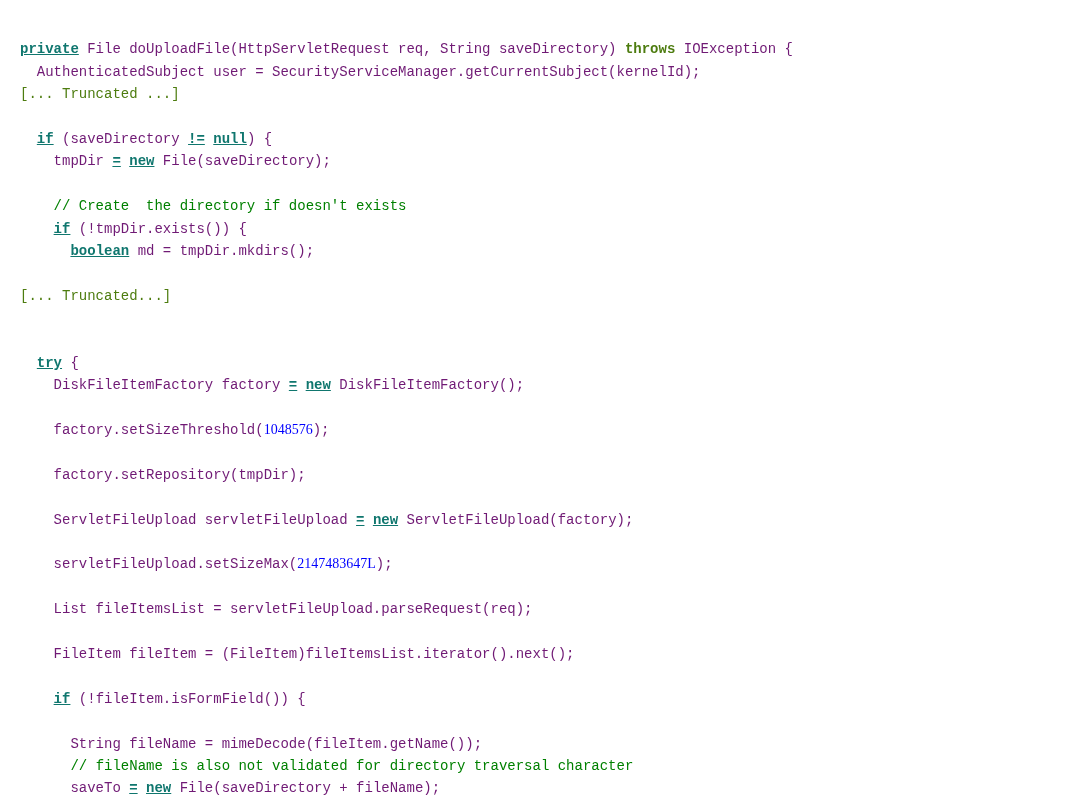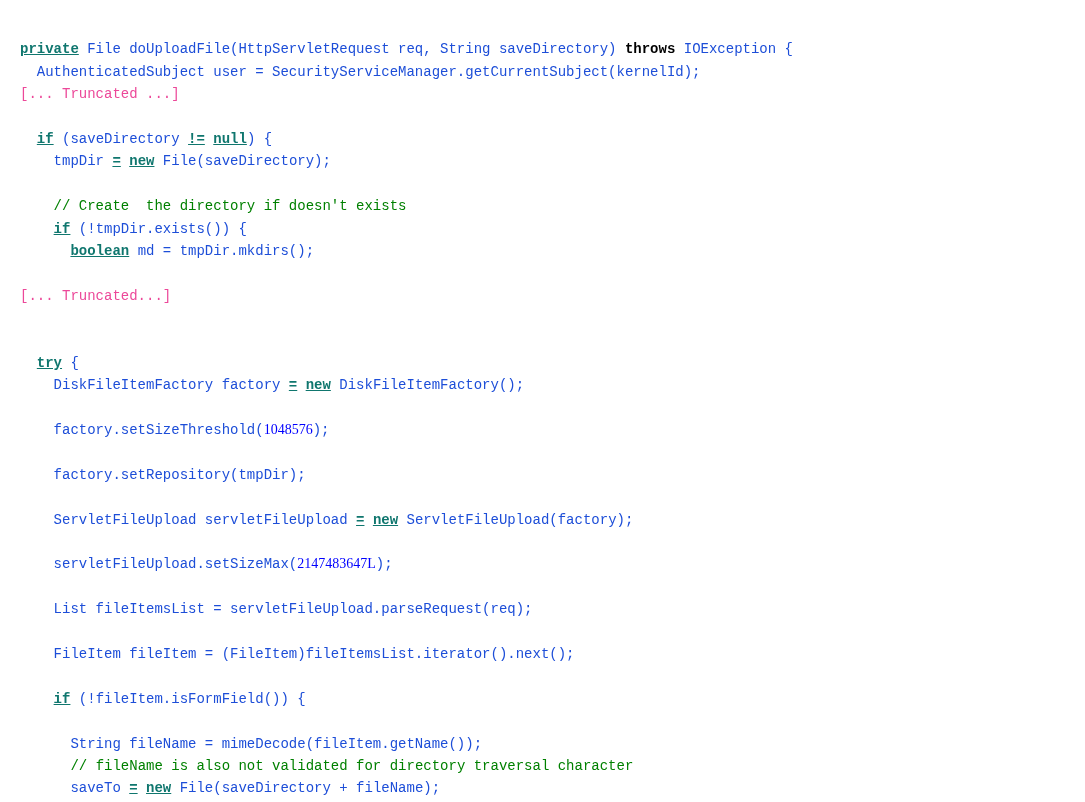--- a/index.html
+++ b/index.html
@@ -26,21 +26,21 @@
 
     .code-line {
       display: block;
       white-space: pre;
     }
 
     
     .kw { color: #0f766e; font-weight: bold; text-decoration: underline; }                       
     .number { color: #0000ff; font-family: Liberation Serif, serif; }                       
     .comment { color: #008000; font-style: normal; font-family: Liberation Mono, monospace; } 
-    .plain { color: #1d4ed8; }                        
-    .truncated { color: #ec4899; }        
-    .throws-kw { color: #000000; font-weight: bold; }
+    .plain { color: #701a75; }                        
+    .truncated { color: #4d7c0f; }        
+    .throws-kw { color: #4d7c0f; font-weight: bold; }
   </style>
 </head>
 <body>
 
 <div class="code-block">
 <div class="code-line"><span class="kw">private</span><span class="plain"> File doUploadFile(HttpServletRequest req, String saveDirectory) </span><span class="throws-kw">throws</span><span class="plain"> IOException {</span></div><div class="code-line"><span class="plain">  AuthenticatedSubject user = SecurityServiceManager.getCurrentSubject(kernelId);</span></div><div class="code-line"><span class="truncated">[... Truncated ...]</span></div><div class="code-line">&nbsp;</div><div class="code-line"><span class="plain">  </span><span class="kw">if</span><span class="plain"> (saveDirectory </span><span class="kw">!=</span><span class="plain"> </span><span class="kw">null</span><span class="plain">) {</span></div><div class="code-line"><span class="plain">    tmpDir </span><span class="kw">=</span><span class="plain"> </span><span class="kw">new</span><span class="plain"> File(saveDirectory);</span></div><div class="code-line">&nbsp;</div><div class="code-line"><span class="plain">    </span><span class="comment">// Create  the directory if doesn't exists</span></div><div class="code-line"><span class="plain">    </span><span class="kw">if</span><span class="plain"> (!tmpDir.exists()) {</span></div><div class="code-line"><span class="plain">      </span><span class="kw">boolean</span><span class="plain"> md = tmpDir.mkdirs();</span></div><div class="code-line">&nbsp;</div><div class="code-line"><span class="truncated">[... Truncated...]</span></div><div class="code-line">&nbsp;</div><div class="code-line">&nbsp;</div><div class="code-line"><span class="plain">  </span><span class="kw">try</span><span class="plain"> {</span></div><div class="code-line"><span class="plain">    DiskFileItemFactory factory </span><span class="kw">=</span><span class="plain"> </span><span class="kw">new</span><span class="plain"> DiskFileItemFactory();</span></div><div class="code-line">&nbsp;</div><div class="code-line"><span class="plain">    factory.setSizeThreshold(</span><span class="number">1048576</span><span class="plain">);</span></div><div class="code-line">&nbsp;</div><div class="code-line"><span class="plain">    factory.setRepository(tmpDir);</span></div><div class="code-line">&nbsp;</div><div class="code-line"><span class="plain">    ServletFileUpload servletFileUpload </span><span class="kw">=</span><span class="plain"> </span><span class="kw">new</span><span class="plain"> ServletFileUpload(factory);</span></div><div class="code-line">&nbsp;</div><div class="code-line"><span class="plain">    servletFileUpload.setSizeMax(</span><span class="number">2147483647L</span><span class="plain">);</span></div><div class="code-line">&nbsp;</div><div class="code-line"><span class="plain">    List fileItemsList = servletFileUpload.parseRequest(req);</span></div><div class="code-line">&nbsp;</div><div class="code-line"><span class="plain">    FileItem fileItem = (FileItem)fileItemsList.iterator().next();</span></div><div class="code-line">&nbsp;</div><div class="code-line"><span class="plain">    </span><span class="kw">if</span><span class="plain"> (!fileItem.isFormField()) {</span></div><div class="code-line">&nbsp;</div><div class="code-line"><span class="plain">      String fileName = mimeDecode(fileItem.getName());</span></div><div class="code-line"><span class="plain">      </span><span class="comment">// fileName is also not validated for directory traversal character</span></div><div class="code-line"><span class="plain">      saveTo </span><span class="kw">=</span><span class="plain"> </span><span class="kw">new</span><span class="plain"> File(saveDirectory + fileName);</span></div><div class="code-line">&nbsp;</div></div>
 
 </body></html>

